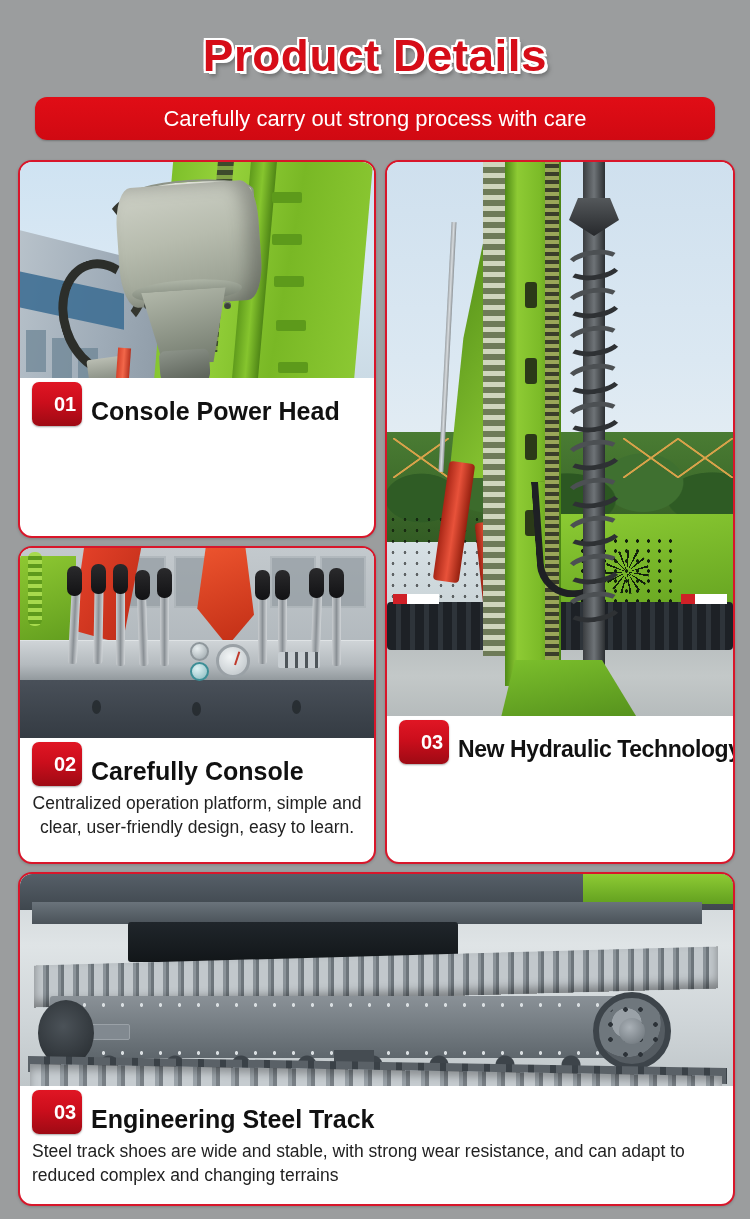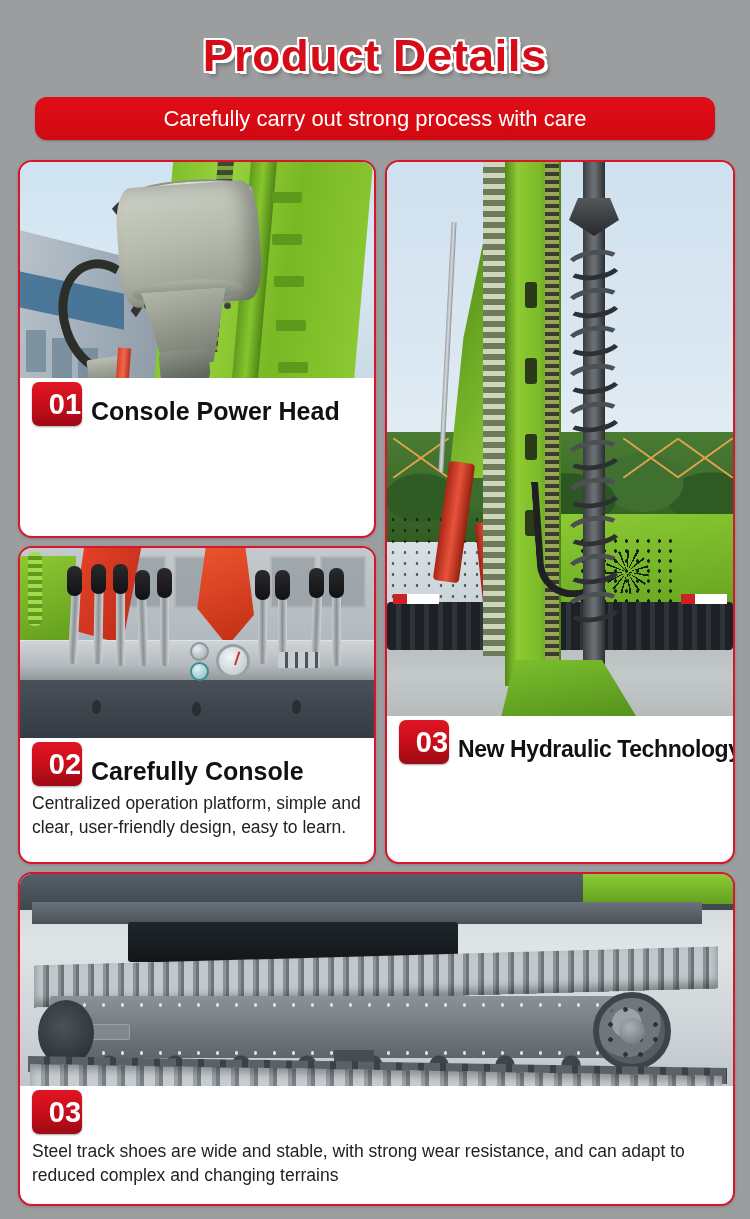--- a/index.html
+++ b/index.html
@@ -64,21 +64,21 @@
     margin-top: -26px;
     position: relative;
     z-index: 4;
   }
 
   .badge {
     width: 50px; height: 44px;
     border-radius: 7px;
     background: linear-gradient(180deg, #e01624 0%, #cc0e1c 45%, #9e0a14 100%);
     color: #fff;
-    font-size: 29px;
+    font-size: 20px;
     font-weight: bold;
     display: flex; align-items: center; justify-content: center;
     flex: 0 0 auto;
     box-shadow: 0 1px 2px rgba(0,0,0,0.35);
     padding-left: 16px;
   }
 
   .cap-title {
     font-size: 25px;
     font-weight: bold;
@@ -96,21 +96,21 @@
     margin-top: 5px;
   }
 
   .white-strip {
     position: absolute; left: 0; right: 0; bottom: 0; height: 26px;
     background: #ffffff; z-index: 2;
   }
 
   
   #card1 { left: 18px;  top: 160px; width: 358px; height: 378px; }
-  #card2 { left: 18px;  top: 546px; width: 358px; height: 318px; }
+  #card2 { left: 18px;  top: 546px; width: 358px; height: 318px; text-align: center; }
   #card3 { left: 385px; top: 160px; width: 350px; height: 704px; }
   #card4 { left: 18px;  top: 872px; width: 717px; height: 334px; }
 
   #card1 .photo { height: 242px; }
   #card2 .photo { height: 216px; }
   #card3 .photo { height: 580px; }
   #card4 .photo { height: 238px; }
 
   
 
@@ -653,16 +653,17 @@
     </div>
     <div class="rollers"></div>
     <div class="center-guide"></div>
     <div class="chain-link"></div>
     <div class="shoe-row-bottom"></div>
     <div class="white-strip"></div>
   </div>
   <div class="caption">
     <div class="cap-head">
       <div class="badge">03</div>
+      <div class="cap-title">Engineering Steel Track</div>
     </div>
     <div class="cap-body">Steel track shoes are wide and stable, with strong wear resistance, and can adapt to reduced complex and changing terrains</div>
   </div>
 </div>
 
 </body></html>

